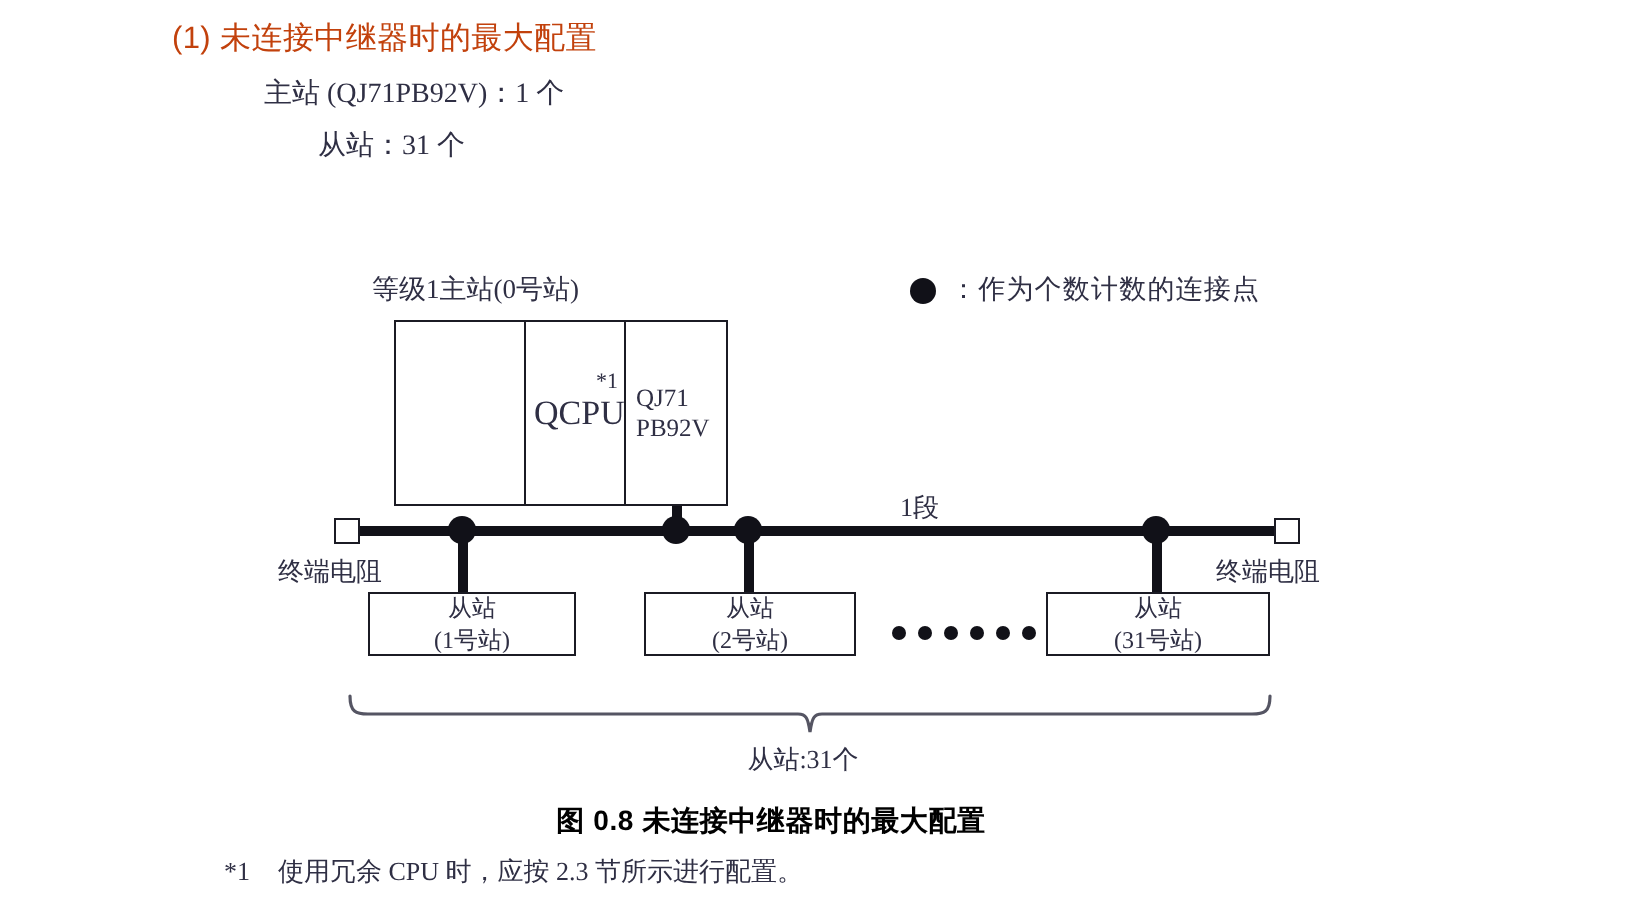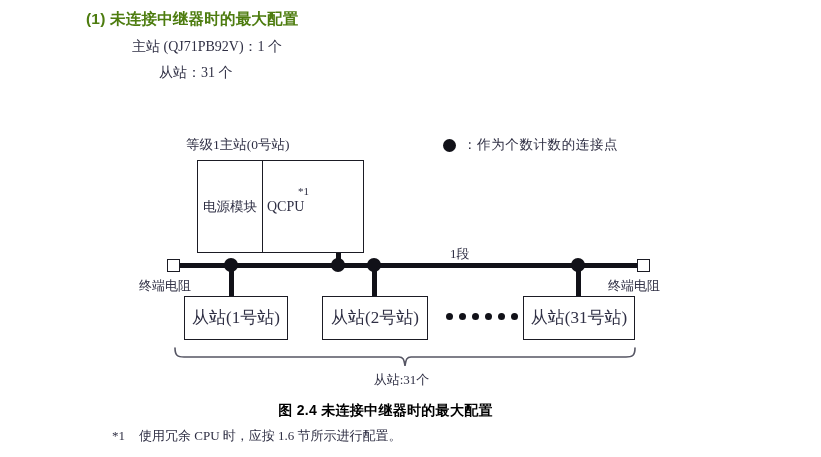--- a/index.html
+++ b/index.html
@@ -16,42 +16,42 @@
     color: #2b2b38;
     -webkit-font-smoothing: antialiased;
   }
   .abs { position: absolute; }
 
   
   #section-title {
     left: 86px; top: 9px;
     font-family: "Liberation Sans", "DejaVu Sans", sans-serif;
     font-size: 15.5px;
-    font-weight: bold;
-    color: #4d7c0f;
+    font-weight: normal;
+    color: #c2410c;
     letter-spacing: 0.2px;
     white-space: nowrap;
   }
   #master-count-line {
     left: 132px; top: 38px;
     font-size: 14px;
     color: #2f2f44;
     white-space: nowrap;
   }
   #slave-count-line {
     left: 116px; top: 64px;
     font-size: 14px;
     color: #2f2f44;
     white-space: nowrap;
     margin-left: 43px;
   }
 
   
   #legend {
-    left: 443px; top: 136px;
+    left: 455px; top: 136px;
     display: flex;
     align-items: center;
     white-space: nowrap;
   }
   #legend .bullet {
     width: 13px; height: 13px;
     border-radius: 50%;
     background: #111118;
     display: inline-block;
     margin-right: 7px;
@@ -93,21 +93,21 @@
     transform: translateY(-50%);
     text-align: center;
     font-size: 13.5px;
     color: #2f2f44;
   }
   #cell-qcpu .cell-text {
     position: absolute;
     left: 4px;
     top: 50%;
     transform: translateY(-50%);
-    font-size: 14px;
+    font-size: 17px;
     color: #2f2f44;
   }
   #cell-qcpu .footnote-mark {
     position: absolute;
     right: 3px;
     top: 24px;
     font-size: 11px;
     color: #2f2f44;
   }
   #cell-pb92v .cell-text {
@@ -162,30 +162,31 @@
   #node-slave31 { left: 571px; }
 
   .drop-line { width: 5px; background: #111118; }
   #drop-master  { left: 336px; top: 253px; height: 14px; }
   #drop-slave1  { left: 229px; top: 266px; height: 32px; }
   #drop-slave2  { left: 372px; top: 266px; height: 32px; }
   #drop-slave31 { left: 576px; top: 266px; height: 32px; }
 
   
   .slave-box {
-    height: 44px;
+    height: 32px;
     border: 1.6px solid #1b1b24;
     box-sizing: border-box;
     background: #ffffff;
     top: 296px;
     display: flex;
+    flex-direction: column;
     align-items: center;
     justify-content: center;
     line-height: 16px;
-    font-size: 17px;
+    font-size: 12px;
     color: #2f2f44;
   }
   #slave-box-1  { left: 184px; width: 104px; }
   #slave-box-2  { left: 322px; width: 106px; }
   #slave-box-31 { left: 523px; width: 112px; }
 
   #ellipsis-dots {
     left: 446px; top: 313px;
     display: flex;
     gap: 6px;
@@ -239,26 +240,27 @@
 <div class="abs" id="slave-count-line">从站：31 个</div>
 
 <div class="abs" id="legend">
   <span class="bullet"></span>
   <span class="legend-text">：作为个数计数的连接点</span>
 </div>
 
 <div class="abs" id="master-label">等级1主站(0号站)</div>
 
 <div class="abs" id="master-rack">
-  <div class="cell" id="cell-power">
-    <div class="cell-text">电源模块</div>
-  </div>
   <div class="cell cell-divider" id="cell-qcpu">
     <div class="cell-text">QCPU</div>
     <div class="footnote-mark">*1</div>
+  </div>
+  <div class="cell cell-divider" id="cell-pb92v">
+    <div class="cell-text">QJ71
+PB92V</div>
   </div>
 </div>
 
 <div class="abs" id="drop-master" style="position:absolute;left:336px;top:253px;width:5px;height:14px;background:#111118;"></div>
 
 <div class="abs" id="bus-line"></div>
 <div class="abs term-res" id="term-res-left"></div>
 <div class="abs term-res" id="term-res-right"></div>
 
 <div class="abs" id="term-label-left">终端电阻</div>
@@ -297,18 +299,18 @@
   </div>
 
 <svg class="abs" id="slave-brace" viewBox="0 0 470 26" preserveAspectRatio="none">
   <path d="M5,2 C5,10 8,11 14,11 L229,11 C233,11 234,13 235,20 C236,13 237,11 241,11 L456,11 C462,11 465,10 465,2" fill="none" stroke="#555563" stroke-width="1.6" stroke-linecap="round"></path>
 </svg>
 <div class="abs" id="brace-label">
   <span>从站:31个</span>
 </div>
 
 <div class="abs" id="figure-caption">
-  <span>图 2.4  未连接中继器时的最大配置</span>
+  <span>图 0.8  未连接中继器时的最大配置</span>
 </div>
 
 <div class="abs" id="footnote">
-  <span class="fn-mark">*1</span><span>使用冗余 CPU 时，应按 1.6 节所示进行配置。</span>
+  <span class="fn-mark">*1</span><span>使用冗余 CPU 时，应按 2.3 节所示进行配置。</span>
 </div>
 
 </body></html>

